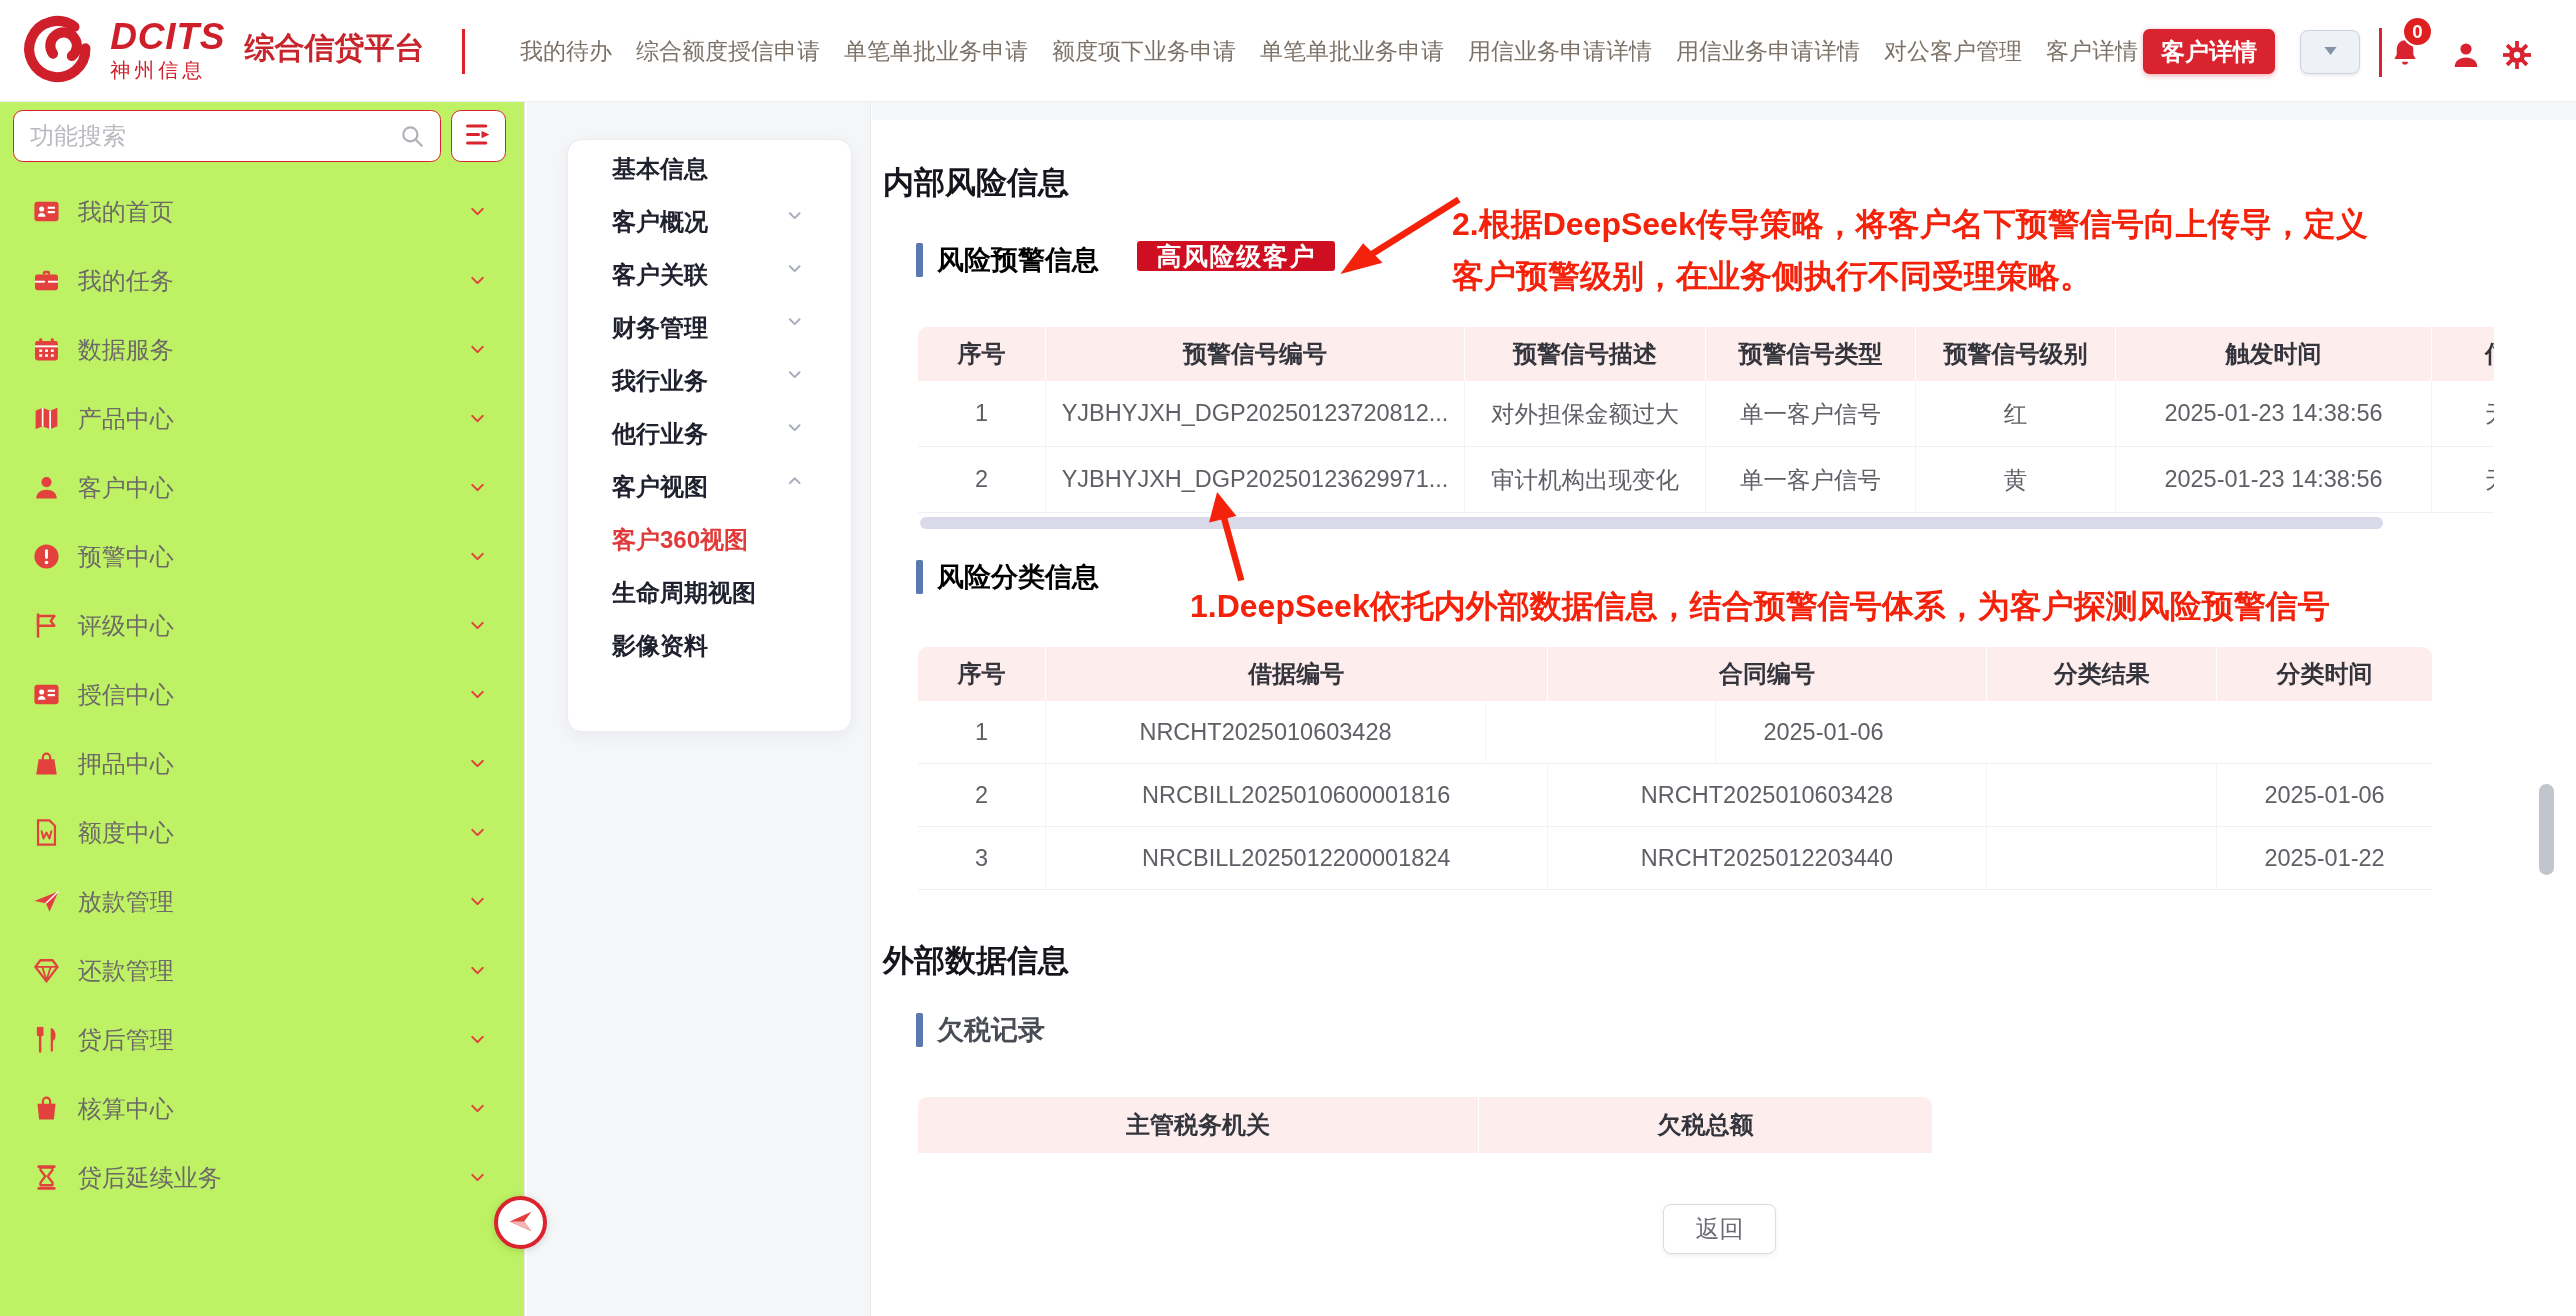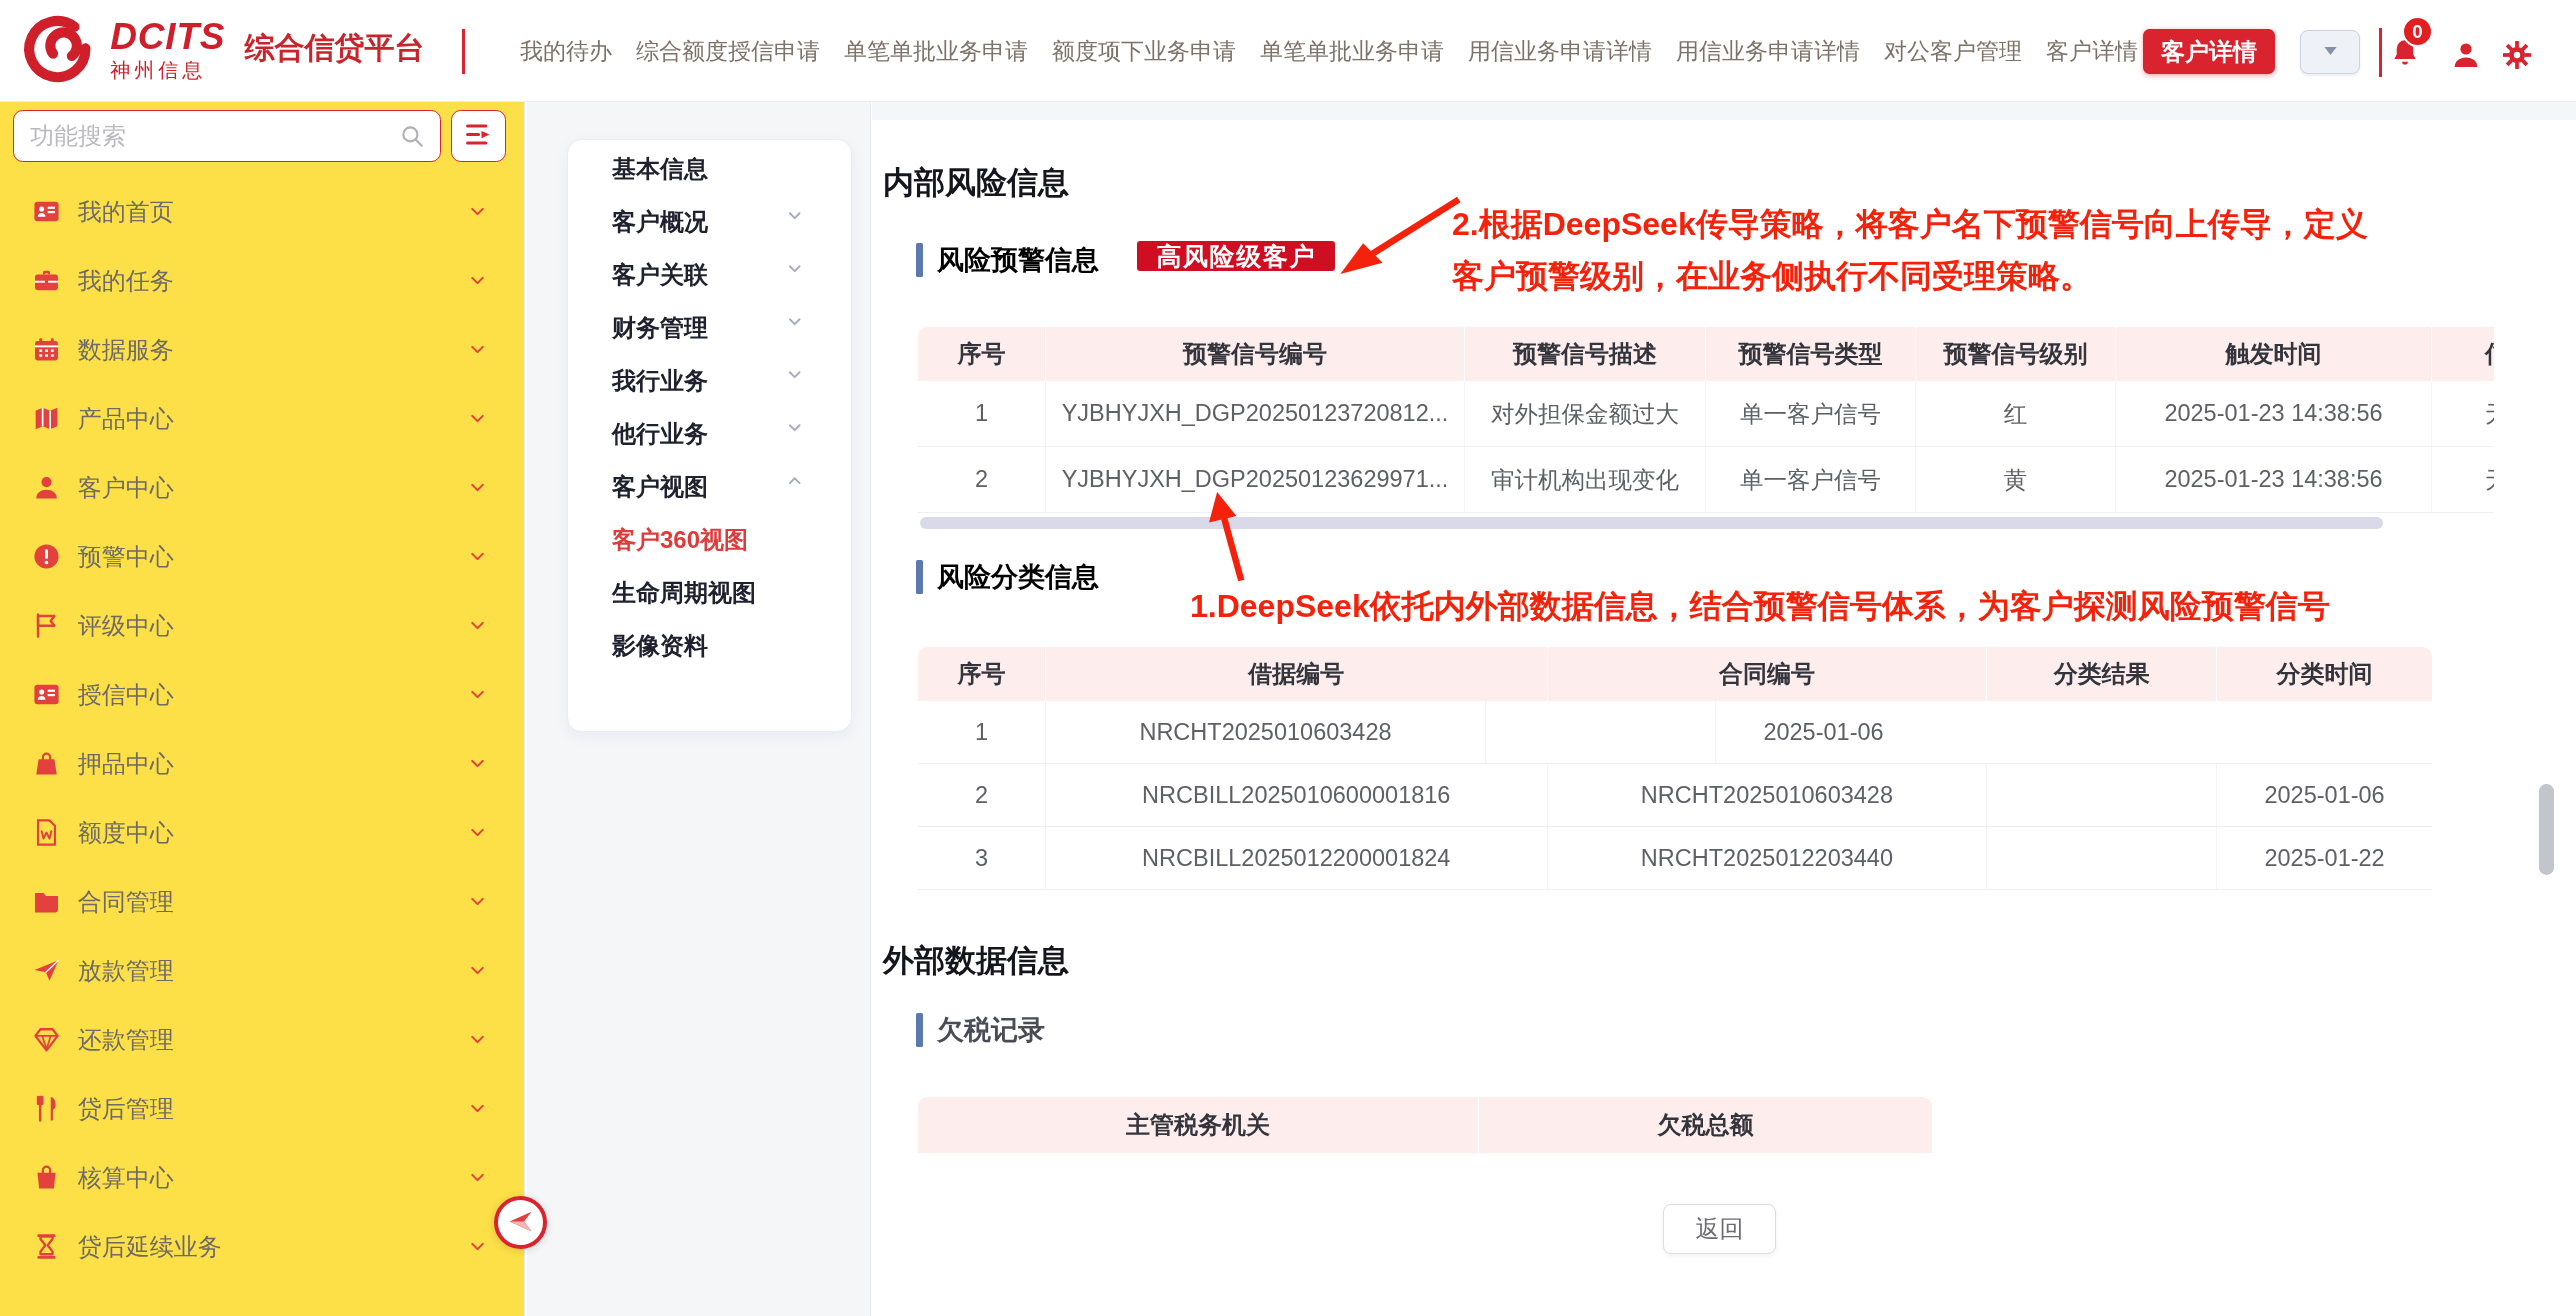--- a/index.html
+++ b/index.html
@@ -25,21 +25,21 @@
   .dropdown-btn svg{width:21px;height:21px;}
   .hdr-divider{left:2379px;top:27.6px;width:3.2px;height:49px;background:#d9232e;}
   .hdr-icon{color:#d9232e;}
   .hdr-icon svg{width:32px;height:32px;}
   .bell-wrap{left:2389px;top:37px;}
   .bell-badge{left:2402px;top:16px;width:31px;height:31px;border-radius:50%;background:#e02020;border:2.4px solid #fff;color:#fff;font-size:18.6px;font-weight:bold;display:flex;align-items:center;justify-content:center;z-index:6;}
   .user-wrap{left:2450px;top:39px;}
   .gear-wrap{left:2501px;top:39px;}
 
   
-  .sidebar{left:0;top:102px;width:525px;height:1215px;background:#fde047;border-right:1.6px solid #e9e9ee;}
+  .sidebar{left:0;top:102px;width:525px;height:1215px;background:#bef264;border-right:1.6px solid #e9e9ee;}
   .search-box{left:13px;top:8px;width:428px;height:52px;border:1.6px solid #d9232e;border-radius:9.7px;background:#fff;display:flex;align-items:center;}
   .search-box input{border:none;outline:none;flex:1;height:100%;padding:0 16px;font-size:24px;color:#444;background:transparent;font-family:inherit;}
   .search-box input::placeholder{color:#b9b9bf;}
   .search-icon{color:#b0b0b8;margin-right:14.6px;display:flex;}
   .search-icon svg{width:26px;height:26px;}
   .hamburger-btn{left:451px;top:8px;width:55px;height:52px;border:1.6px solid #d9232e;border-radius:9.7px;background:#fff;color:#d9232e;display:flex;align-items:center;justify-content:center;}
   .hamburger-btn svg{width:29px;height:29px;}
   .side-list{left:0;top:75px;width:525px;display:flex;flex-direction:column;}
   .side-item{height:69px;display:flex;align-items:center;cursor:pointer;}
   .side-item .icon{width:36px;margin-left:32px;color:#e2413d;display:flex;align-items:center;}
@@ -336,33 +336,20 @@
           <span class="lbl">额度中心</span>
           <span class="chev">
             <svg viewBox="0 0 24 24" fill="currentColor" xmlns="http://www.w3.org/2000/svg">
               <path d="M6 9l6 6 6-6" fill="none" stroke="currentColor" stroke-width="2.4" stroke-linecap="round" stroke-linejoin="round"></path>
             </svg>
           </span>
         </div>
         <div class="side-item">
           <span class="icon">
             <svg viewBox="0 0 24 24" fill="currentColor" xmlns="http://www.w3.org/2000/svg">
-              <path d="M2.5 5h7l2 2.4h10V19a2 2 0 0 1-2 2h-17z"></path>
-            </svg>
-          </span>
-          <span class="lbl">合同管理</span>
-          <span class="chev">
-            <svg viewBox="0 0 24 24" fill="currentColor" xmlns="http://www.w3.org/2000/svg">
-              <path d="M6 9l6 6 6-6" fill="none" stroke="currentColor" stroke-width="2.4" stroke-linecap="round" stroke-linejoin="round"></path>
-            </svg>
-          </span>
-        </div>
-        <div class="side-item">
-          <span class="icon">
-            <svg viewBox="0 0 24 24" fill="currentColor" xmlns="http://www.w3.org/2000/svg">
               <path d="M2 11.5L22 3.5l-7.5 17-3-7z"></path>
               <path d="M11.5 13.5L22 3.5" stroke="#fff" stroke-width="1.2"></path>
             </svg>
           </span>
           <span class="lbl">放款管理</span>
           <span class="chev">
             <svg viewBox="0 0 24 24" fill="currentColor" xmlns="http://www.w3.org/2000/svg">
               <path d="M6 9l6 6 6-6" fill="none" stroke="currentColor" stroke-width="2.4" stroke-linecap="round" stroke-linejoin="round"></path>
             </svg>
           </span>

